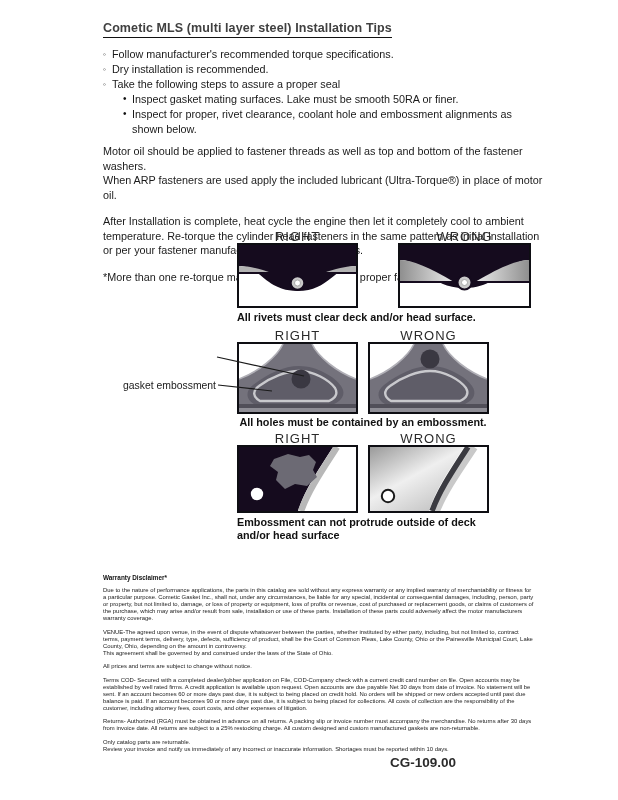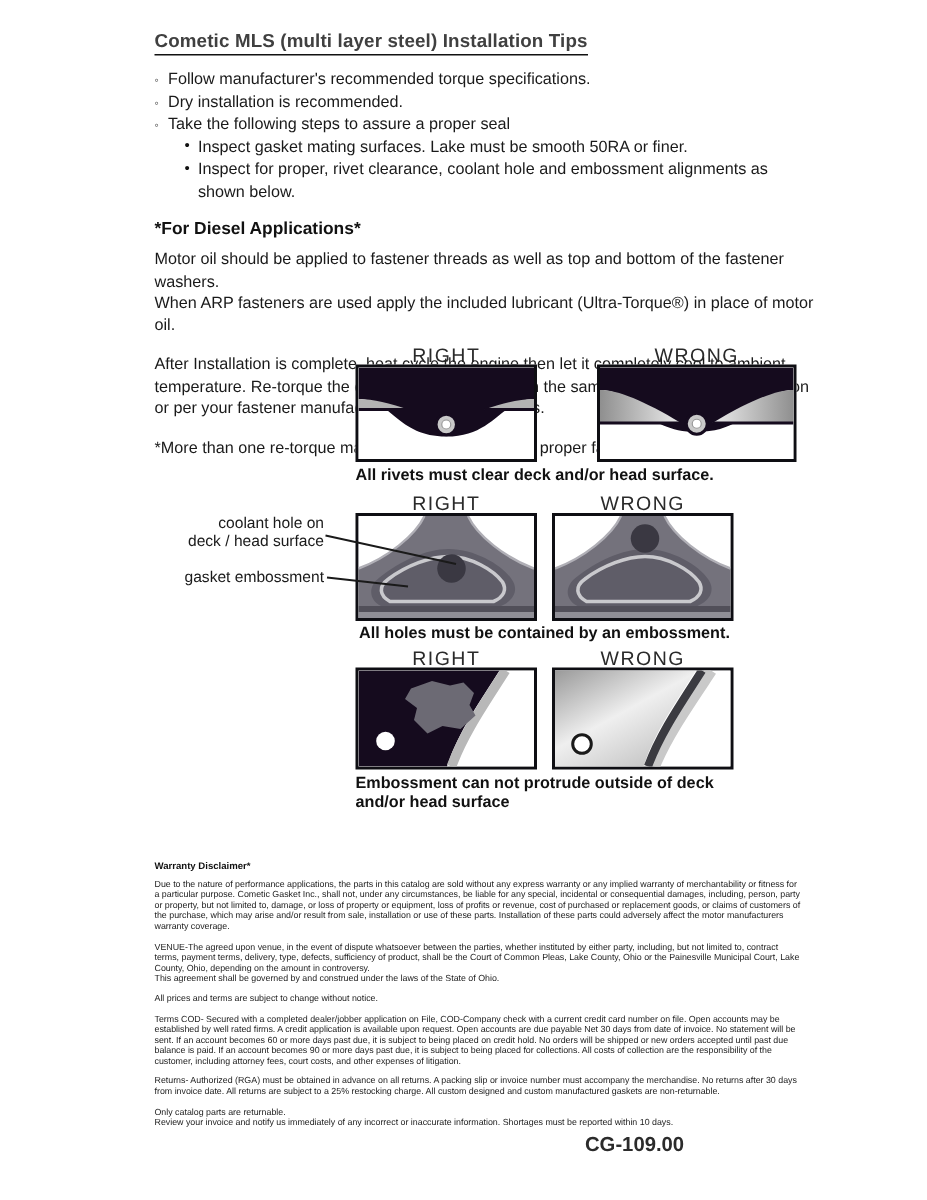--- a/index.html
+++ b/index.html
@@ -55,21 +55,20 @@
     </div>
     <div class="sub-bullet-row">
       <span class="marker">•</span>
       <span>Inspect gasket mating surfaces.  Lake must be smooth 50RA or finer.</span>
     </div>
     <div class="sub-bullet-row">
       <span class="marker">•</span>
       <span>Inspect for proper, rivet clearance, coolant hole and embossment alignments as shown below.</span>
     </div>
 
-    <div class="diesel-heading">*For Diesel Applications*</div>
     <div class="para">Motor oil should be applied to fastener threads as well as top and bottom of the fastener washers.
 When ARP fasteners are used apply the included lubricant (Ultra-Torque®) in place of motor oil.</div>
     <div class="para gap">After Installation is complete, heat cycle the engine then let it completely cool to ambient
 temperature. Re-torque the cylinder head fasteners in the same pattern as initial installation
 or per your fastener manufacturer's recommendations.</div>
     <div class="para gap">*More than one re-torque may be required to achieve proper fastener stretch*</div>
   </div>
 
   <div class="rw-label" style="left:237px;top:229px;width:121px;">RIGHT</div>
   <div class="rw-label" style="left:398px;top:229px;width:133px;">WRONG</div>
@@ -106,22 +105,20 @@
       <circle cx="64.5" cy="37.5" r="7" fill="#c9c9c9" stroke="#150b1e" stroke-width="2"></circle>
       <circle cx="64.5" cy="37.5" r="3" fill="#ffffff" stroke="#9a9a9a" stroke-width="0.8"></circle>
     </svg>
   </div>
 
   <div class="caption" style="left:237px;top:311px;">All rivets must clear deck and/or head surface.</div>
 
   <div class="rw-label" style="left:237px;top:328px;width:121px;">RIGHT</div>
   <div class="rw-label" style="left:368px;top:328px;width:121px;">WRONG</div>
 
-  <div class="side-label" style="left:100px;top:344px;width:116px;">coolant hole on
-deck / head surface</div>
   <div class="side-label" style="left:100px;top:380px;width:116px;">gasket embossment</div>
 
   <div class="panel" style="left:237px;top:342px;">
     <svg width="117" height="68" viewBox="0 0 117 68">
       <rect x="0" y="0" width="117" height="68" fill="#74727c"></rect>
       <path d="M0,0 H44 C38,13 19,28 0,35 Z" fill="#ffffff"></path>
       <path d="M44,0 C38,13 19,28 0,35" stroke="#b0afb6" stroke-width="1.6" fill="none"></path>
       <path d="M117,0 H73 C79,13 98,28 117,35 Z" fill="#ffffff"></path>
       <path d="M73,0 C79,13 98,28 117,35" stroke="#b0afb6" stroke-width="1.6" fill="none"></path>
       <path d="M15,60 C7,56 6,47 14,41 C28,30 45,22 60,22 C78,22 96,33 102,42 C107,49 104,56 95,60 Z" fill="#5f5d68"></path>

